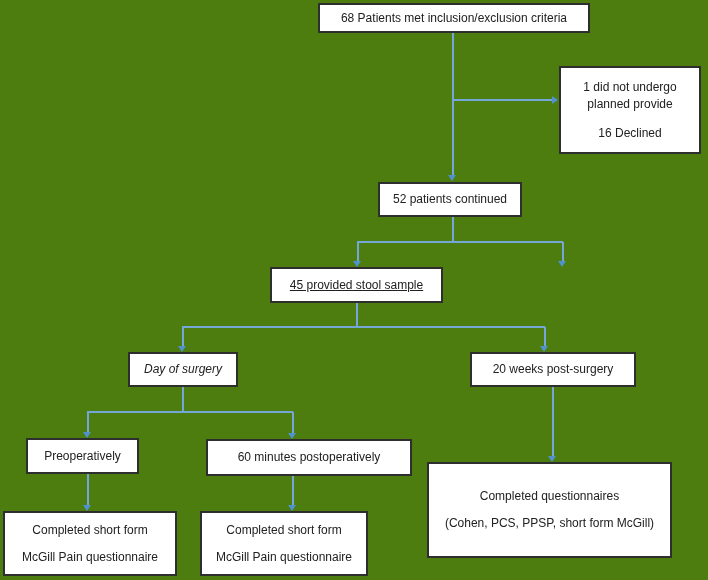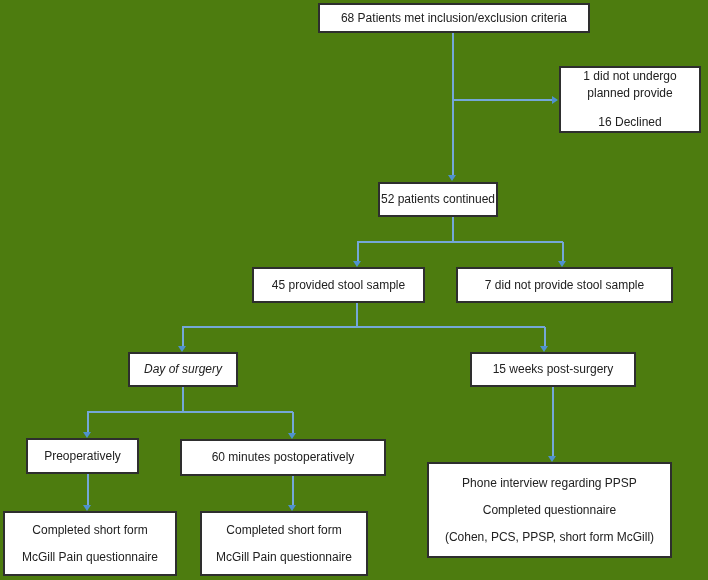--- a/index.html
+++ b/index.html
@@ -46,67 +46,63 @@
 </style>
 </head>
 <body>
 
 <div id="canvas">
 
   <div class="node" style="left:318px;top:3px;width:272px;height:30px;">
     <span class="line">68 Patients met inclusion/exclusion criteria</span>
   </div>
 
-  <div class="node" style="left:559px;top:66px;width:142px;height:67px;">
+  <div class="node" style="left:559px;top:66px;width:142px;height:88px;">
     <span class="line">1 did not undergo</span>
     <span class="line">planned provide</span>
     <span class="line gap-top">16 Declined</span>
   </div>
 
-  <div class="node" style="left:378px;top:182px;width:120px;height:35px;">
+  <div class="node" style="left:378px;top:182px;width:144px;height:35px;">
     <span class="line">52 patients continued</span>
   </div>
 
-  <div class="node" style="left:252px;top:267px;width:173px;height:36px;">
+  <div class="node" style="left:270px;top:267px;width:173px;height:36px;text-decoration:underline;">
     <span class="line">45 provided stool sample</span>
   </div>
 
-  <div class="node" style="left:456px;top:267px;width:217px;height:36px;">
-    <span class="line">7 did not provide stool sample</span>
-  </div>
 
   <div class="node" style="left:128px;top:352px;width:110px;height:35px;font-style:italic;">
     <span class="line">Day of surgery</span>
   </div>
 
   <div class="node" style="left:470px;top:352px;width:166px;height:35px;">
-    <span class="line">15 weeks post-surgery</span>
+    <span class="line">20 weeks post-surgery</span>
   </div>
 
   <div class="node" style="left:26px;top:438px;width:113px;height:36px;">
     <span class="line">Preoperatively</span>
   </div>
 
-  <div class="node" style="left:180px;top:439px;width:206px;height:37px;">
+  <div class="node" style="left:206px;top:439px;width:206px;height:37px;">
     <span class="line">60 minutes postoperatively</span>
   </div>
 
   <div class="node roomy" style="left:3px;top:511px;width:174px;height:65px;">
     <span class="line">Completed short form</span>
     <span class="line">McGill Pain questionnaire</span>
   </div>
 
   <div class="node roomy" style="left:200px;top:511px;width:168px;height:65px;">
     <span class="line">Completed short form</span>
     <span class="line">McGill Pain questionnaire</span>
   </div>
 
   <div class="node roomy" style="left:427px;top:462px;width:245px;height:96px;">
-    <span class="line">Phone interview regarding PPSP</span>
-    <span class="line">Completed questionnaire</span>
+    <span class="line">Completed questionnaires</span>
     <span class="line">(Cohen, PCS, PPSP, short form McGill)</span>
   </div>
 
   <div class="vline" style="left:452px;top:33px;height:142px;"></div>
   <div class="arrow-down" style="left:448px;top:175px;"></div>
 
   <div class="hline" style="left:452px;top:99px;width:100px;"></div>
   <div class="arrow-right" style="left:552px;top:96px;"></div>
 
   <div class="vline" style="left:452px;top:217px;height:25px;"></div>

